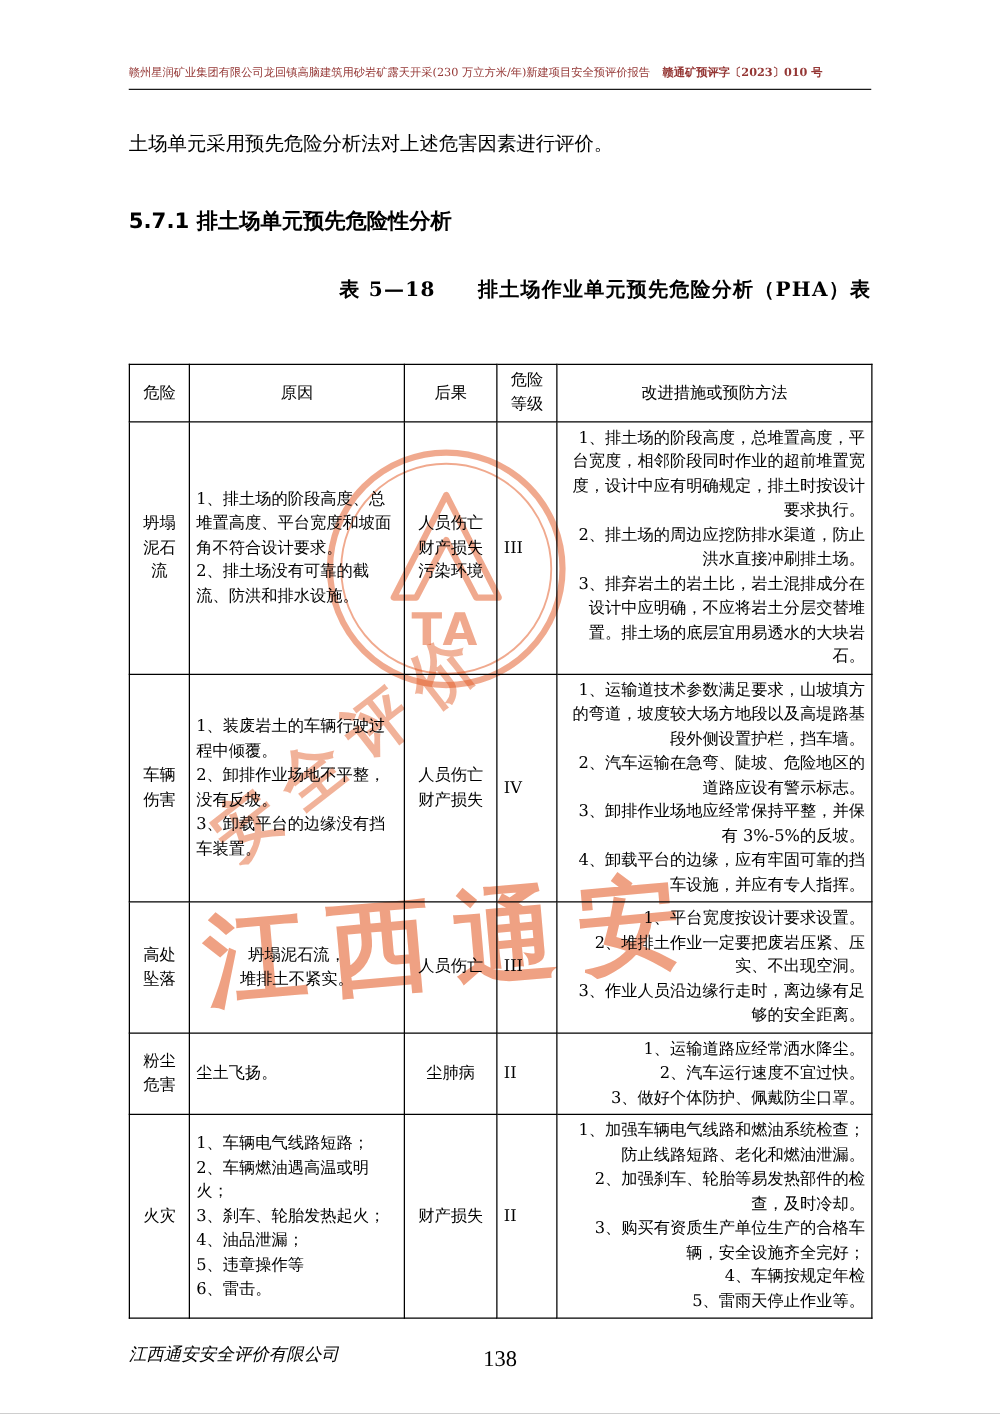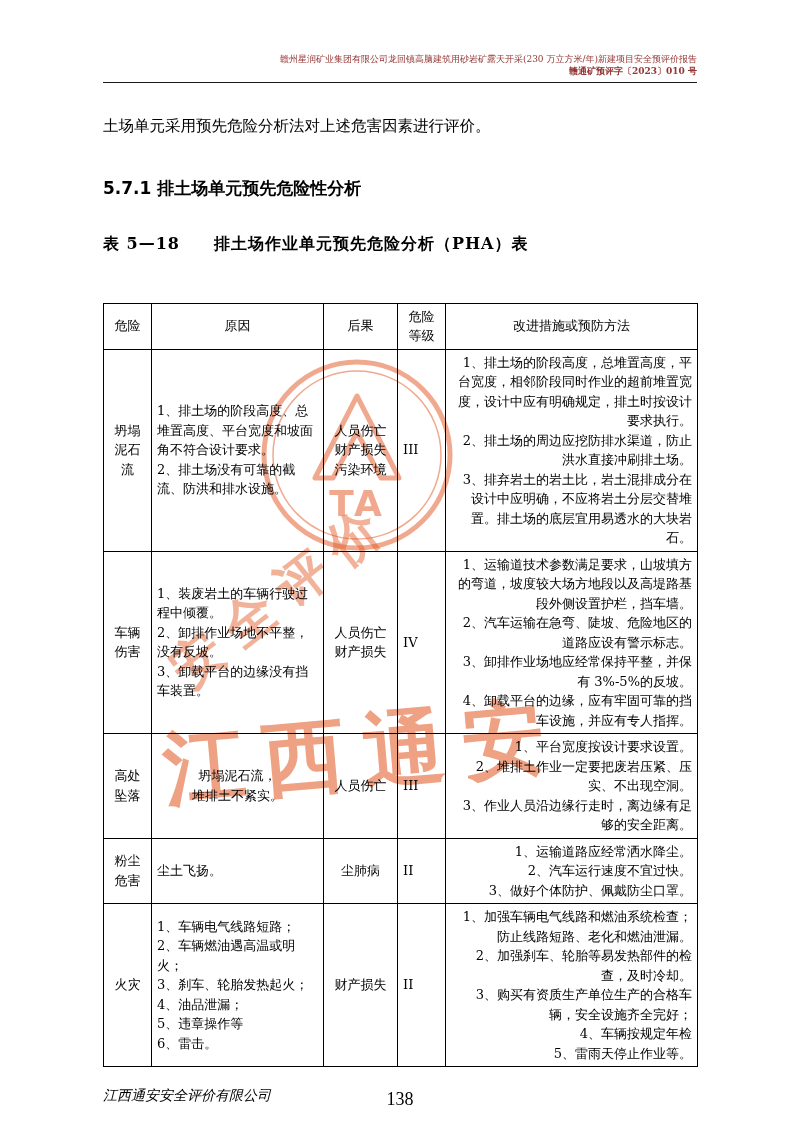--- a/index.html
+++ b/index.html
@@ -13,41 +13,40 @@
   }
   .watermark{
     position:absolute;left:0;top:0;width:688px;height:1131px;
     z-index:0;pointer-events:none;text-decoration:underline;
   }
   .content{
     position:relative;z-index:1;
     padding:54px 103px 0 103px;
   }
   .doc-header{
-    display:flex;justify-content:flex-end;align-items:flex-end;
+    display:flex;justify-content:flex-start;align-items:flex-end;
     font-size:9px;line-height:1.3;color:#943634;
     font-family:"DejaVu Serif","Liberation Serif",serif;
-    flex-direction:column;
   }
   .doc-header .hdr-right{white-space:nowrap;font-weight:bold;margin-left:10px;}
   .header-rule{
     border:none;border-top:1.6px solid #1a1a1a;margin:5px 0 0 0;
   }
   .intro{
     margin:32px 0 0 0;
     font-size:15.5px;line-height:1.5;
   }
   .section-heading{
     margin:38px 0 0 0;
     font-size:17px;font-weight:bold;
     font-family:"DejaVu Sans","Liberation Sans",sans-serif;
   }
   .table-title{
     margin:34px 0 12px 0;
-    text-align:left;
+    text-align:right;
     font-size:16px;font-weight:bold;
     letter-spacing:1px;
   }
   table.pha{
     width:594px;border-collapse:collapse;table-layout:fixed;
     font-size:13px;
     margin-top:48px;
   }
   table.pha th,table.pha td{
     border:1px solid #000;

